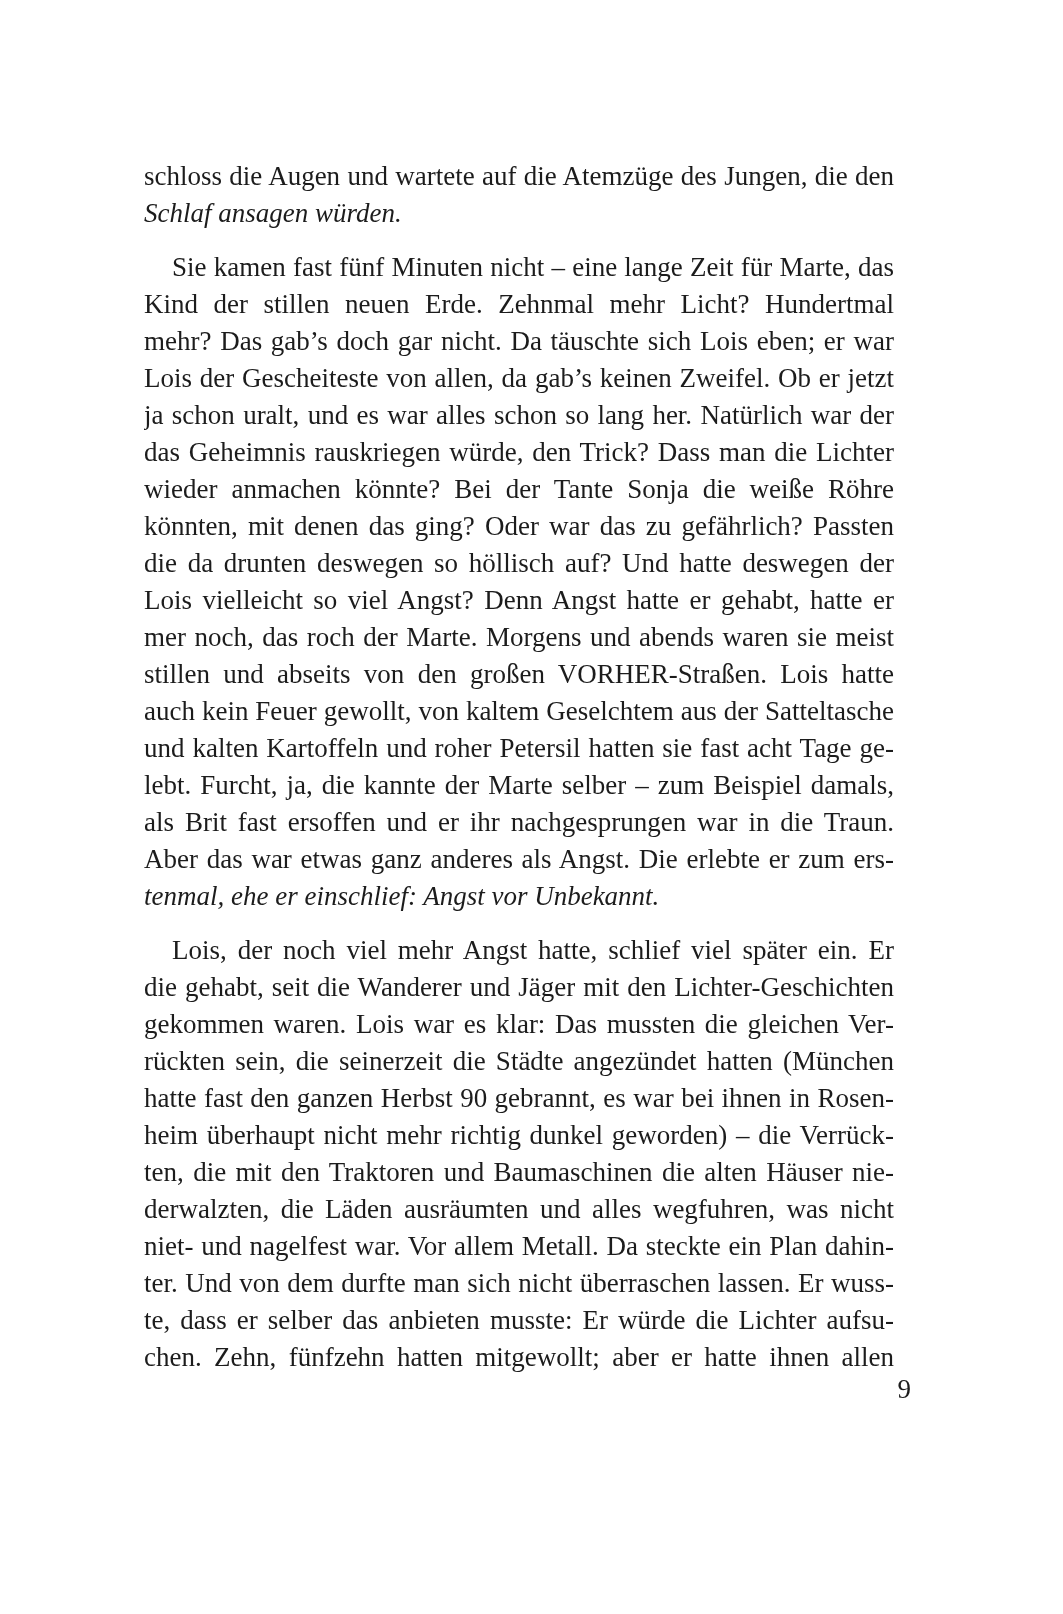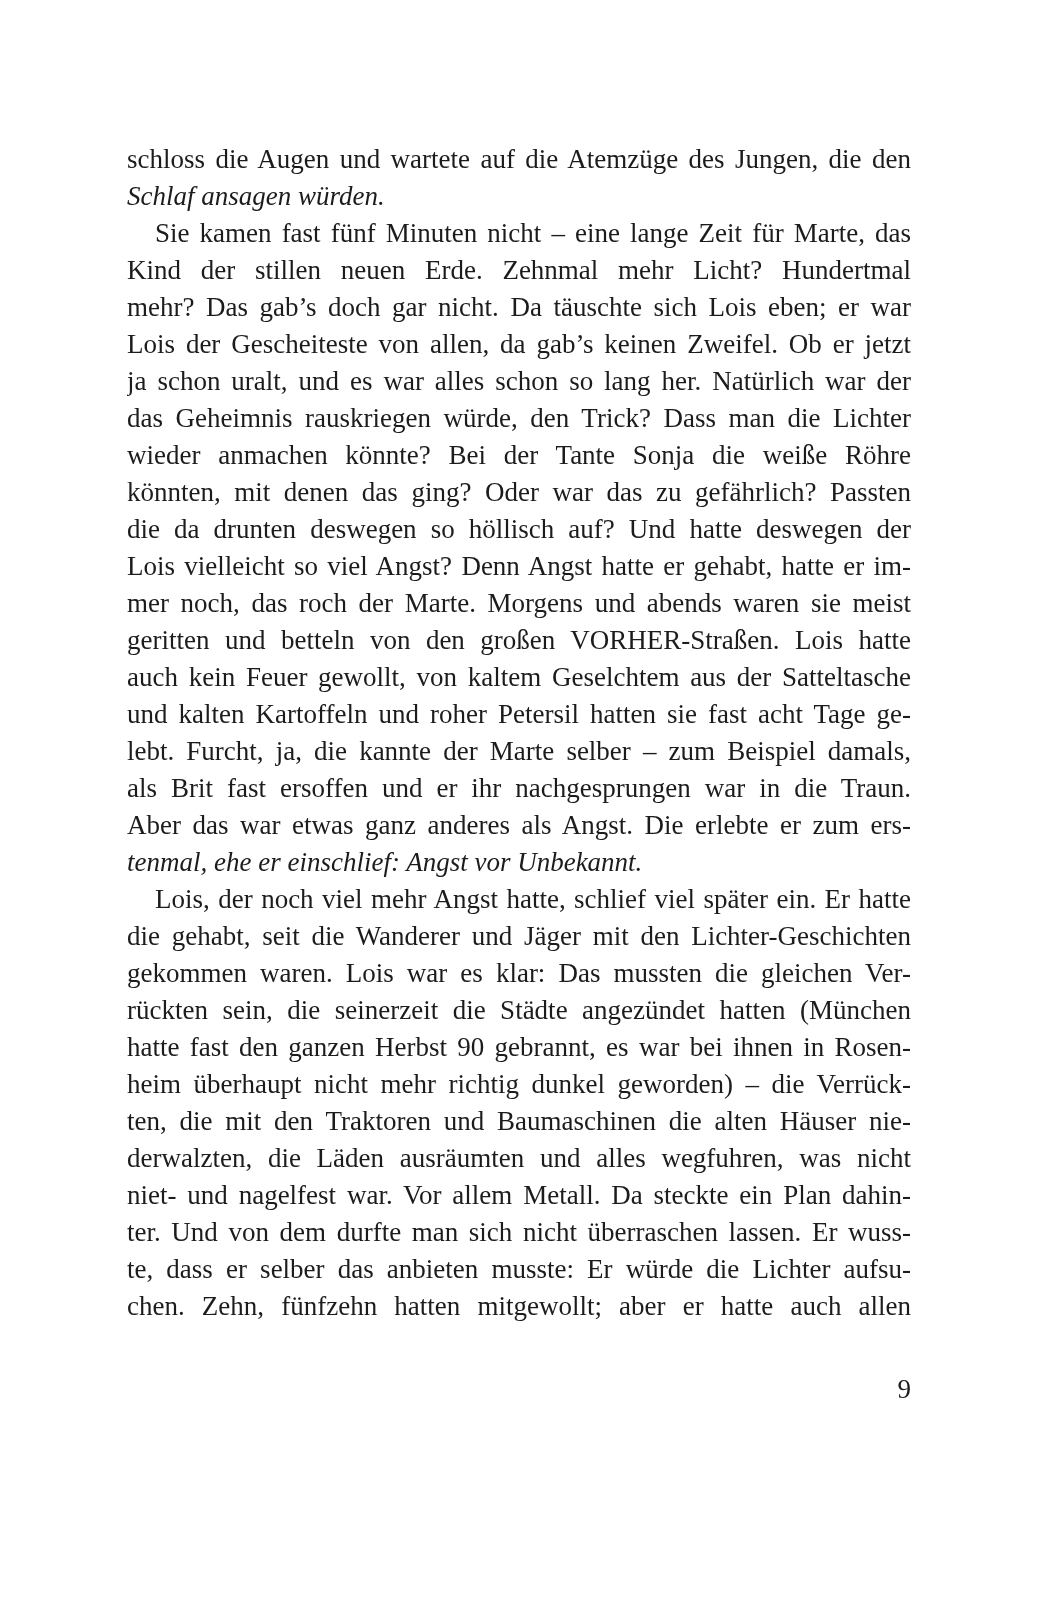--- a/index.html
+++ b/index.html
@@ -18,21 +18,21 @@
   }
   .text-block {
     position: absolute;
     left: 127px;
     top: 141px;
     width: 784px;
     font-size: 27px;
     line-height: 37px;
   }
   .paragraph {
-    margin: 0;
+    margin: 17px;
     padding: 0;
   }
   .line {
     height: 37px;
     overflow: hidden;
     text-align: justify;
     text-align-last: justify;
     white-space: normal;
   }
   .line.final {
@@ -66,37 +66,37 @@
         <div class="line">Kind der stillen neuen Erde. Zehnmal mehr Licht? Hundertmal</div>
         <div class="line">mehr? Das gab’s doch gar nicht. Da täuschte sich Lois eben; er war</div>
         <div class="line">Lois der Gescheiteste von allen, da gab’s keinen Zweifel. Ob er jetzt</div>
         <div class="line">ja schon uralt, und es war alles schon so lang her. Natürlich war der</div>
         <div class="line">das Geheimnis rauskriegen würde, den Trick? Dass man die Lichter</div>
         <div class="line">wieder anmachen könnte? Bei der Tante Sonja die weiße Röhre</div>
         <div class="line">könnten, mit denen das ging? Oder war das zu gefährlich? Passten</div>
         <div class="line">die da drunten deswegen so höllisch auf? Und hatte deswegen der</div>
         <div class="line">Lois vielleicht so viel Angst? Denn Angst hatte er gehabt, hatte er im-</div>
         <div class="line">mer noch, das roch der Marte. Morgens und abends waren sie meist</div>
-        <div class="line">geritten und betteln von den großen VORHER-Straßen. Lois hatte</div>
+        <div class="line">stillen und abseits von den großen VORHER-Straßen. Lois hatte</div>
         <div class="line">auch kein Feuer gewollt, von kaltem Geselchtem aus der Satteltasche</div>
         <div class="line">und kalten Kartoffeln und roher Petersil hatten sie fast acht Tage ge-</div>
         <div class="line">lebt. Furcht, ja, die kannte der Marte selber – zum Beispiel damals,</div>
         <div class="line">als Brit fast ersoffen und er ihr nachgesprungen war in die Traun.</div>
         <div class="line">Aber das war etwas ganz anderes als Angst. Die erlebte er zum ers-</div>
         <div class="line final">tenmal, ehe er einschlief: Angst vor Unbekannt.</div>
       </div>
       <div class="paragraph">
         <div class="line indent">Lois, der noch viel mehr Angst hatte, schlief viel später ein. Er hatte</div>
         <div class="line">die gehabt, seit die Wanderer und Jäger mit den Lichter-Geschichten</div>
         <div class="line">gekommen waren. Lois war es klar: Das mussten die gleichen Ver-</div>
         <div class="line">rückten sein, die seinerzeit die Städte angezündet hatten (München</div>
         <div class="line">hatte fast den ganzen Herbst 90 gebrannt, es war bei ihnen in Rosen-</div>
         <div class="line">heim überhaupt nicht mehr richtig dunkel geworden) – die Verrück-</div>
         <div class="line">ten, die mit den Traktoren und Baumaschinen die alten Häuser nie-</div>
         <div class="line">derwalzten, die Läden ausräumten und alles wegfuhren, was nicht</div>
         <div class="line">niet- und nagelfest war. Vor allem Metall. Da steckte ein Plan dahin-</div>
         <div class="line">ter. Und von dem durfte man sich nicht überraschen lassen. Er wuss-</div>
         <div class="line">te, dass er selber das anbieten musste: Er würde die Lichter aufsu-</div>
-        <div class="line">chen. Zehn, fünfzehn hatten mitgewollt; aber er hatte auch allen</div>
+        <div class="line">chen. Zehn, fünfzehn hatten mitgewollt; aber er hatte ihnen allen</div>
       </div>
     </div>
   <div class="page-number">9</div>
 </div>
 
 </body></html>

